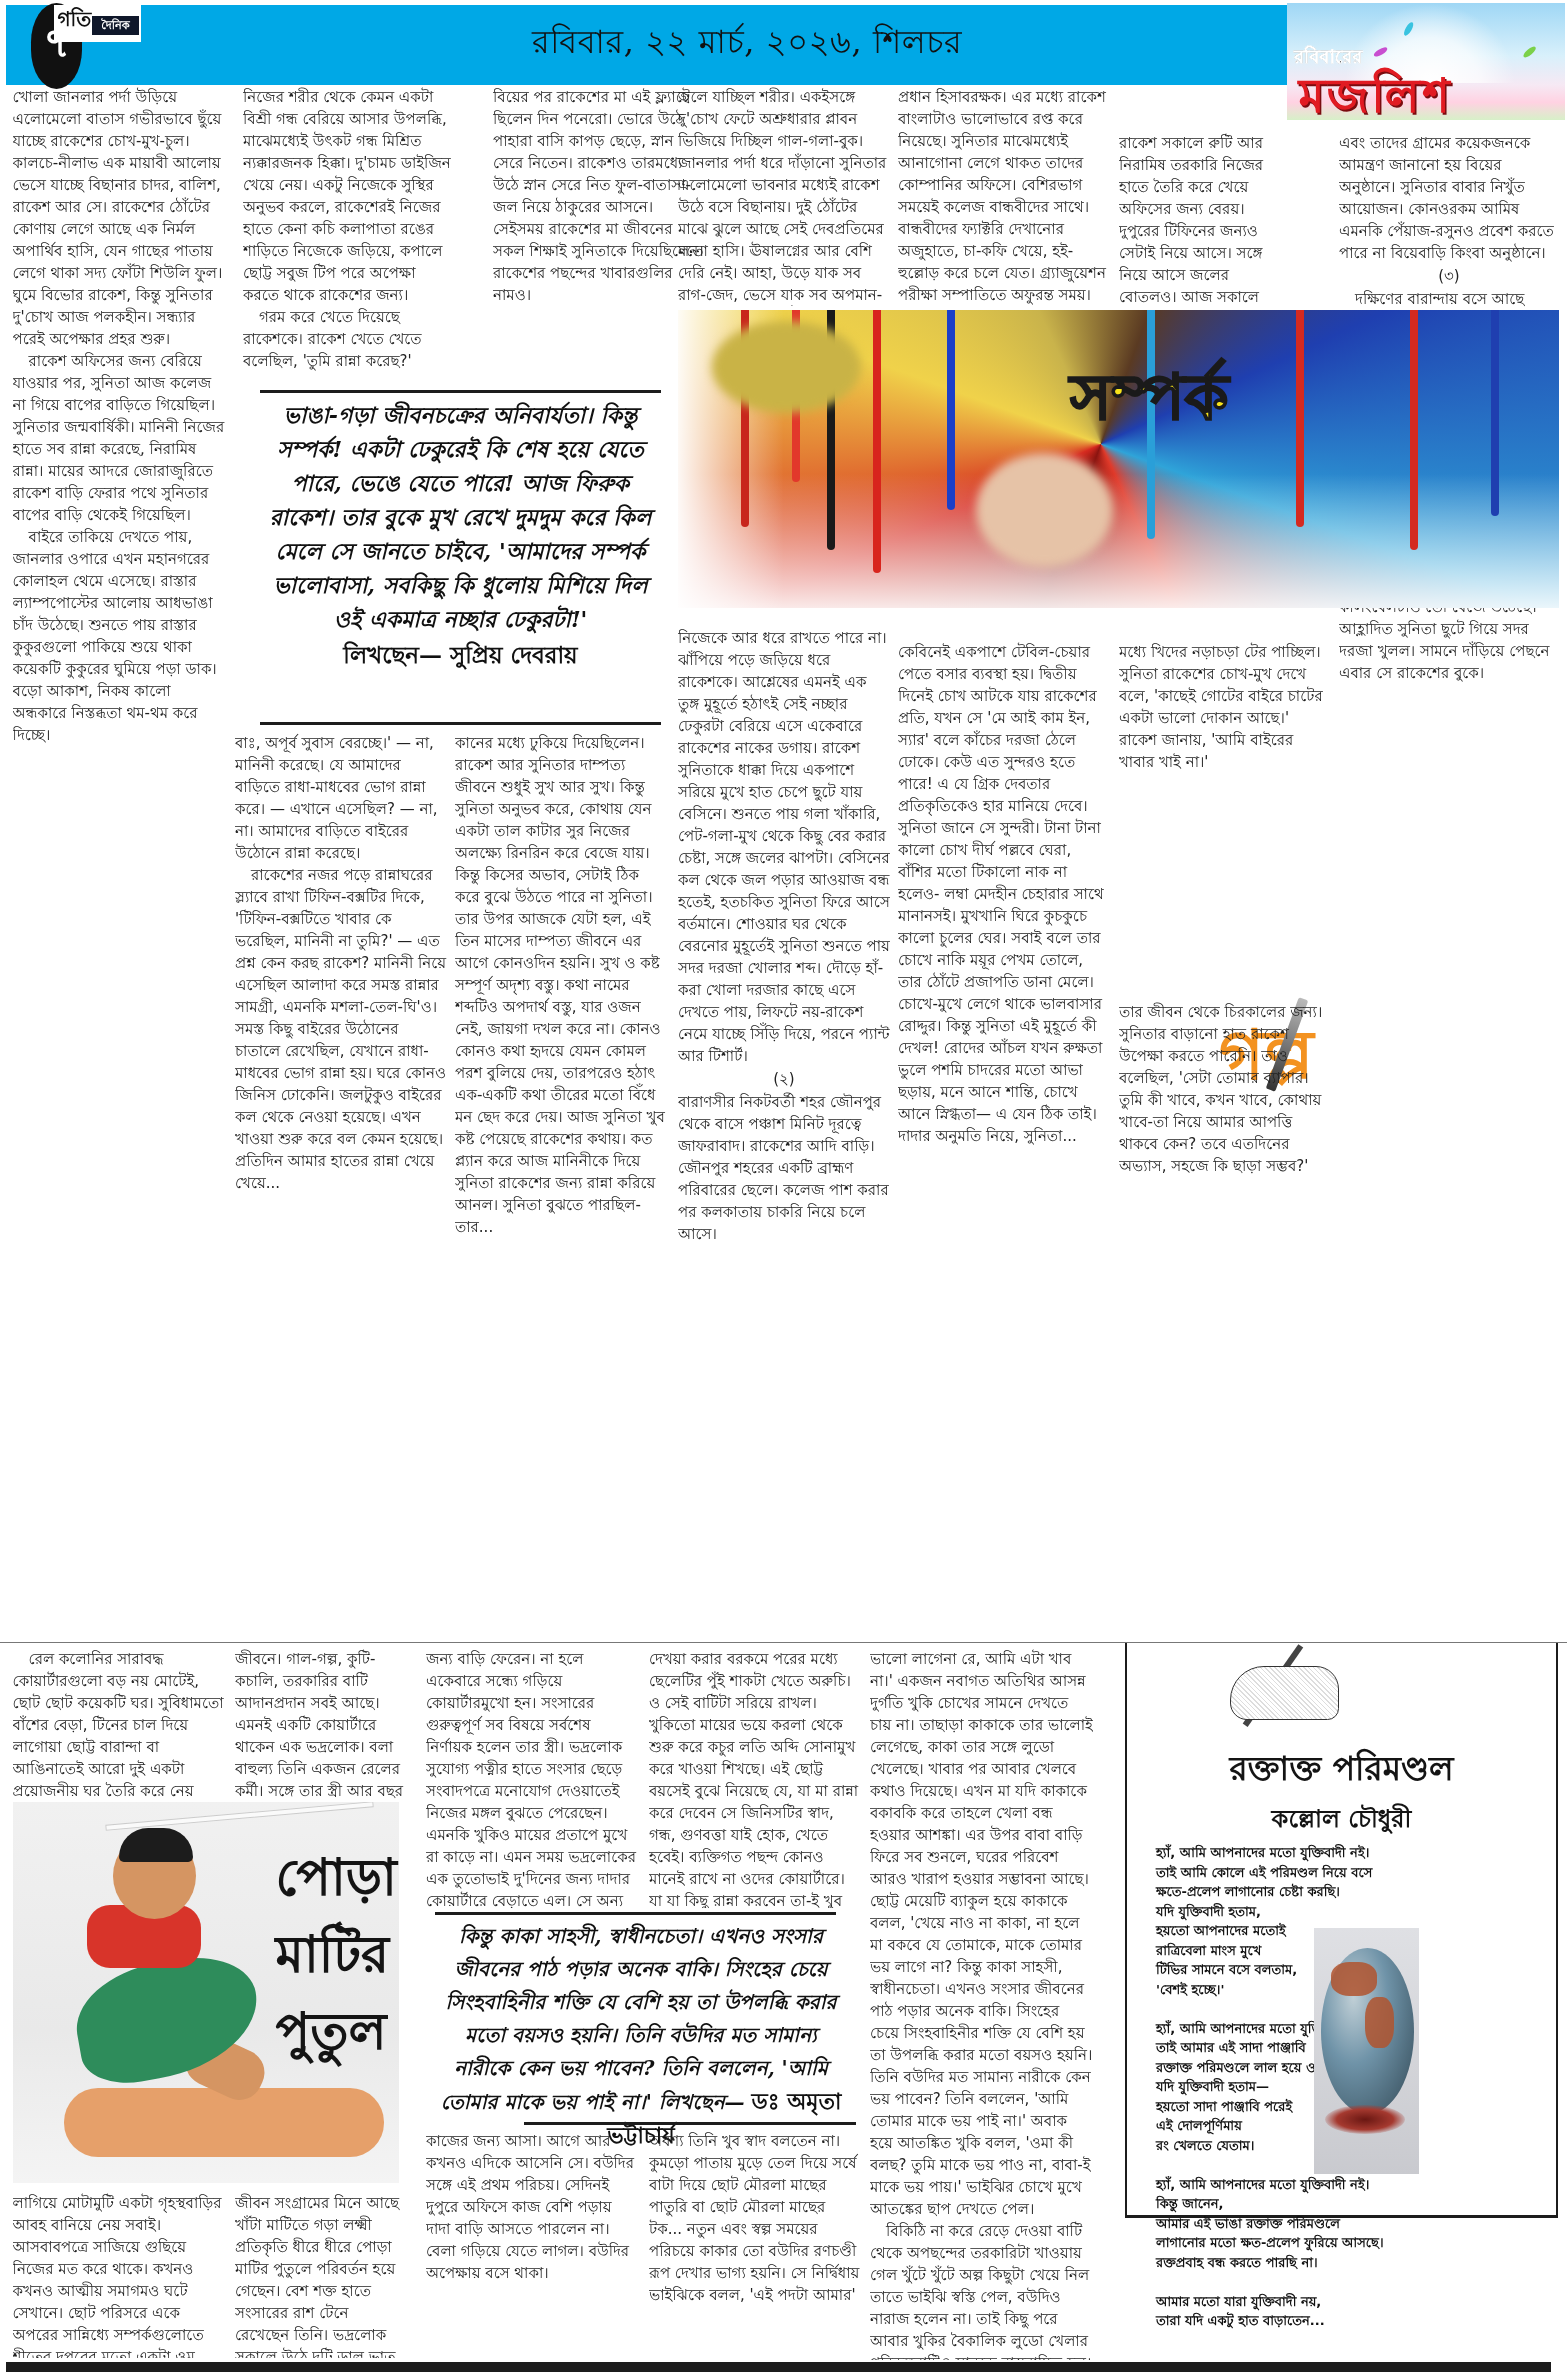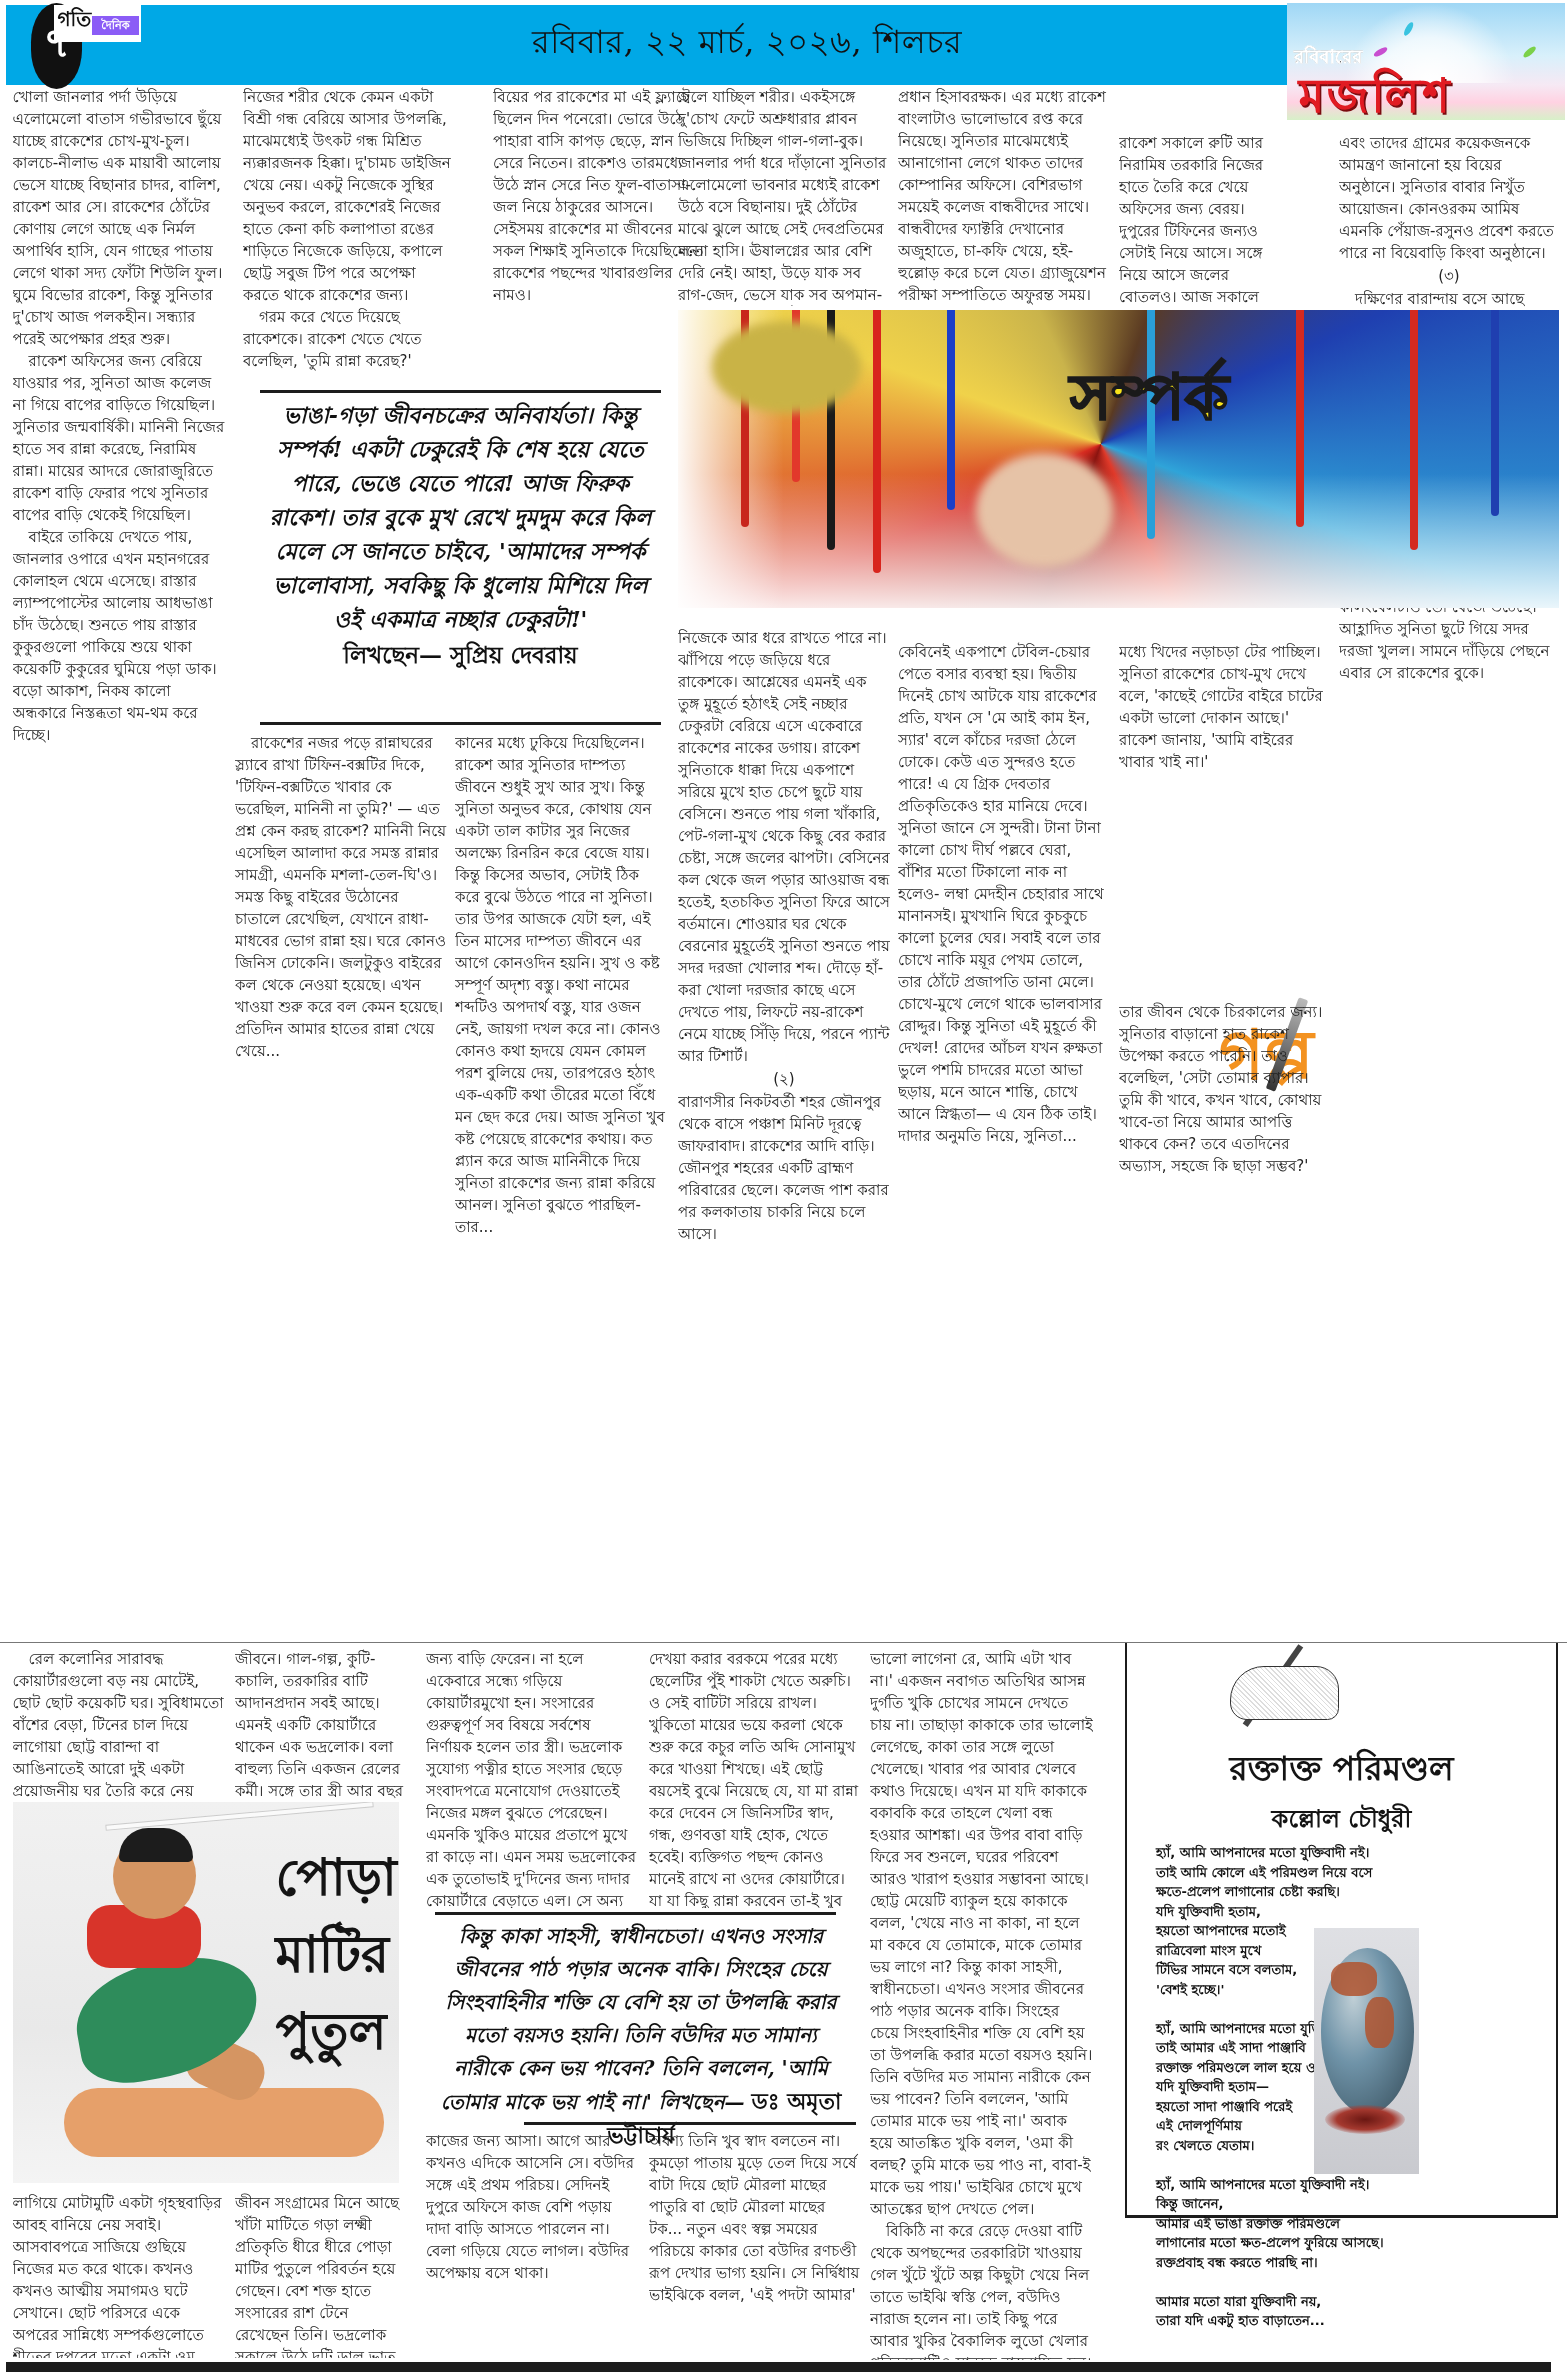--- a/index.html
+++ b/index.html
@@ -4,21 +4,21 @@
 <style>
   * { box-sizing: border-box; margin: 0; padding: 0; }
   html, body { width: 1567px; height: 2377px; background: #ffffff; overflow: hidden; }
   body { position: relative; font-family: "DejaVu Sans", sans-serif; color: #1a1a1a; }
 
   
   .masthead { position: absolute; left: 5.7px; top: 4.6px; width: 1290px; height: 80px; background: #00a8e6; }
   .page-num { position: absolute; left: 31px; top: 2.9px; width: 51px; height: 86px; background: #111; border-radius: 26px / 40px; color: #fff; font-size: 41px; font-weight: bold; text-align: center; line-height: 80px; font-family: "DejaVu Serif", serif; }
   .brand-box { position: absolute; left: 54px; top: 4.6px; width: 87px; height: 37px; background: #fff; }
   .brand-gati { position: absolute; left: 57px; top: 3.4px; font-size: 20px; font-weight: bold; color: #111; font-family: "DejaVu Sans", sans-serif; }
-  .brand-dainik { position: absolute; left: 92px; top: 12.6px; width: 47px; height: 19.5px; background: #8b5cf6; color: #fff; font-size: 11.4px; font-weight: bold; text-align: center; line-height: 19.5px; }
+  .brand-dainik { position: absolute; left: 92px; top: 12.6px; width: 47px; height: 19.5px; background: #0f172a; color: #fff; font-size: 11.4px; font-weight: bold; text-align: center; line-height: 19.5px; }
   .date-line { position: absolute; left: 532px; top: 17px; font-size: 32px; color: #111; font-family: "DejaVu Serif", serif; letter-spacing: 0.6px; }
 
   .majlish { position: absolute; left: 1287px; top: 3.4px; width: 278px; height: 117px; background: linear-gradient(180deg, #9fd7f5 0%, #d8f0fb 45%, #f6e9f4 70%, #ffd2e2 85%, #d7f0c8 100%); overflow: hidden; }
   .majlish .rays { position: absolute; left: 57px; top: 0; width: 172px; height: 80px; background: radial-gradient(ellipse at 50% 100%, #ffffff 0%, rgba(255,255,255,0.7) 40%, rgba(255,255,255,0) 70%); }
   .majlish .rabi { position: absolute; left: 6.9px; top: 40px; font-size: 18.3px; font-weight: bold; color: #1b1b1b; -webkit-text-stroke: 0.6px #fff; }
   .majlish .mj { position: absolute; left: 11.4px; top: 57px; font-size: 47px; font-weight: bold; color: #e11b22; text-shadow: 1.7px 1.7px 0 #7a0b0f; letter-spacing: 2.3px; }
   .majlish .bird { position: absolute; width: 15px; height: 5.7px; border-radius: 50%; }
 
   
   .col { position: absolute; font-size: 15px; line-height: 22px; color: #222; text-align: left; overflow: hidden; font-family: "DejaVu Sans", sans-serif; }
@@ -116,20 +116,21 @@
 </div>
 
 <div class="rule" style="left:260px; top:390px; width:401px; height:2.9px;"></div>
 <div class="pullquote">
   <div>ভাঙা-গড়া জীবনচক্রের অনিবার্যতা। কিন্তু সম্পর্ক! একটা ঢেকুরেই কি শেষ হয়ে যেতে পারে, ভেঙে যেতে পারে! আজ ফিরুক রাকেশ। তার বুকে মুখ রেখে দুমদুম করে কিল মেলে সে জানতে চাইবে, 'আমাদের সম্পর্ক ভালোবাসা, সবকিছু কি ধুলোয় মিশিয়ে দিল ওই একমাত্র নচ্ছার ঢেকুরটা!'</div>
   <div class="byline">লিখছেন— সুপ্রিয় দেবরায়</div>
 </div>
 <div class="rule" style="left:260px; top:722px; width:401px; height:2.9px;"></div>
 
 <div class="col" style="left:235px; top:732px; width:212px; height:904px;">
+  <p>বাঃ, অপূর্ব সুবাস বেরচ্ছে।' — না, মানিনী করেছে। যে আমাদের বাড়িতে রাধা-মাধবের ভোগ রান্না করে। — এখানে এসেছিল? — না, না। আমাদের বাড়িতে বাইরের উঠোনে রান্না করেছে।</p>
   <p class="ind">রাকেশের নজর পড়ে রান্নাঘরের স্ল্যাবে রাখা টিফিন-বক্সটির দিকে, 'টিফিন-বক্সটিতে খাবার কে ভরেছিল, মানিনী না তুমি?' — এত প্রশ্ন কেন করছ রাকেশ? মানিনী নিয়ে এসেছিল আলাদা করে সমস্ত রান্নার সামগ্রী, এমনকি মশলা-তেল-ঘি'ও। সমস্ত কিছু বাইরের উঠোনের চাতালে রেখেছিল, যেখানে রাধা-মাধবের ভোগ রান্না হয়। ঘরে কোনও জিনিস ঢোকেনি। জলটুকুও বাইরের কল থেকে নেওয়া হয়েছে। এখন খাওয়া শুরু করে বল কেমন হয়েছে। প্রতিদিন আমার হাতের রান্না খেয়ে খেয়ে...</p>
 </div>
 <div class="col" style="left:455px; top:732px; width:212px; height:904px;">
   <p>কানের মধ্যে ঢুকিয়ে দিয়েছিলেন। রাকেশ আর সুনিতার দাম্পত্য জীবনে শুধুই সুখ আর সুখ। কিন্তু সুনিতা অনুভব করে, কোথায় যেন একটা তাল কাটার সুর নিজের অলক্ষ্যে রিনরিন করে বেজে যায়। কিন্তু কিসের অভাব, সেটাই ঠিক করে বুঝে উঠতে পারে না সুনিতা। তার উপর আজকে যেটা হল, এই তিন মাসের দাম্পত্য জীবনে এর আগে কোনওদিন হয়নি। সুখ ও কষ্ট সম্পূর্ণ অদৃশ্য বস্তু। কথা নামের শব্দটিও অপদার্থ বস্তু, যার ওজন নেই, জায়গা দখল করে না। কোনও কোনও কথা হৃদয়ে যেমন কোমল পরশ বুলিয়ে দেয়, তারপরেও হঠাৎ এক-একটি কথা তীরের মতো বিঁধে মন ছেদ করে দেয়। আজ সুনিতা খুব কষ্ট পেয়েছে রাকেশের কথায়। কত প্ল্যান করে আজ মানিনীকে দিয়ে সুনিতা রাকেশের জন্য রান্না করিয়ে আনল। সুনিতা বুঝতে পারছিল- তার...</p>
 </div>
 
 <div class="col" style="left:678px; top:86px; width:212px; height:220px;">
   <p>জ্বলে যাচ্ছিল শরীর। একইসঙ্গে দু'চোখ ফেটে অশ্রুধারার প্লাবন ভিজিয়ে দিচ্ছিল গাল-গলা-বুক। জানলার পর্দা ধরে দাঁড়ানো সুনিতার এলোমেলো ভাবনার মধ্যেই রাকেশ উঠে বসে বিছানায়। দুই ঠোঁটের মাঝে ঝুলে আছে সেই দেবপ্রতিমের মতো হাসি। ঊষালগ্নের আর বেশি দেরি নেই। আহা, উড়ে যাক সব রাগ-জেদ, ভেসে যাক সব অপমান-আত্মসম্মানবোধ, ছিঁড়ে কুচিকুচি হোক সব হিসেবনিকেশ। সুনিতা</p>
 </div>
 <div class="col" style="left:898px; top:86px; width:212px; height:220px;">

